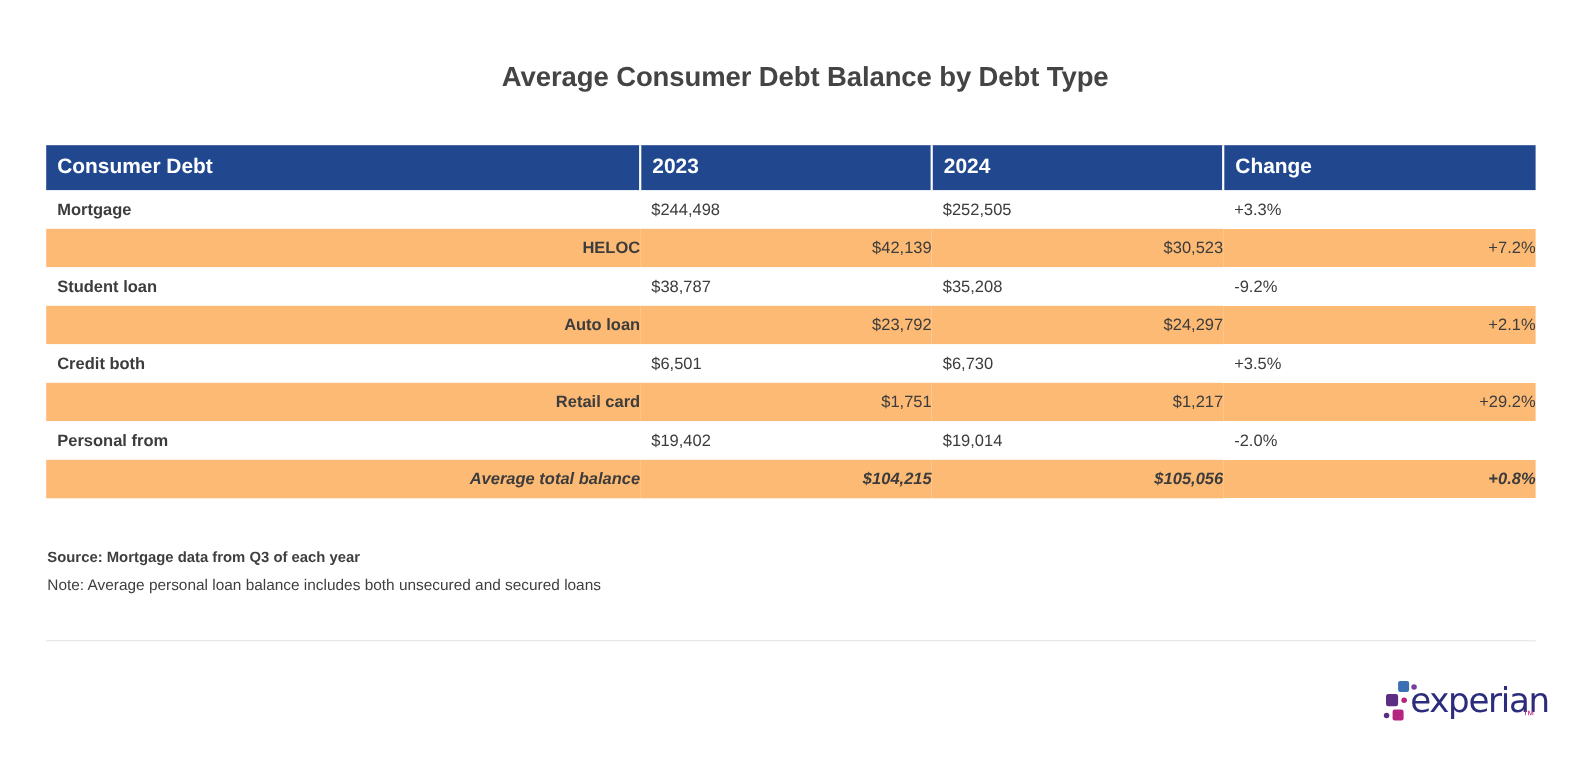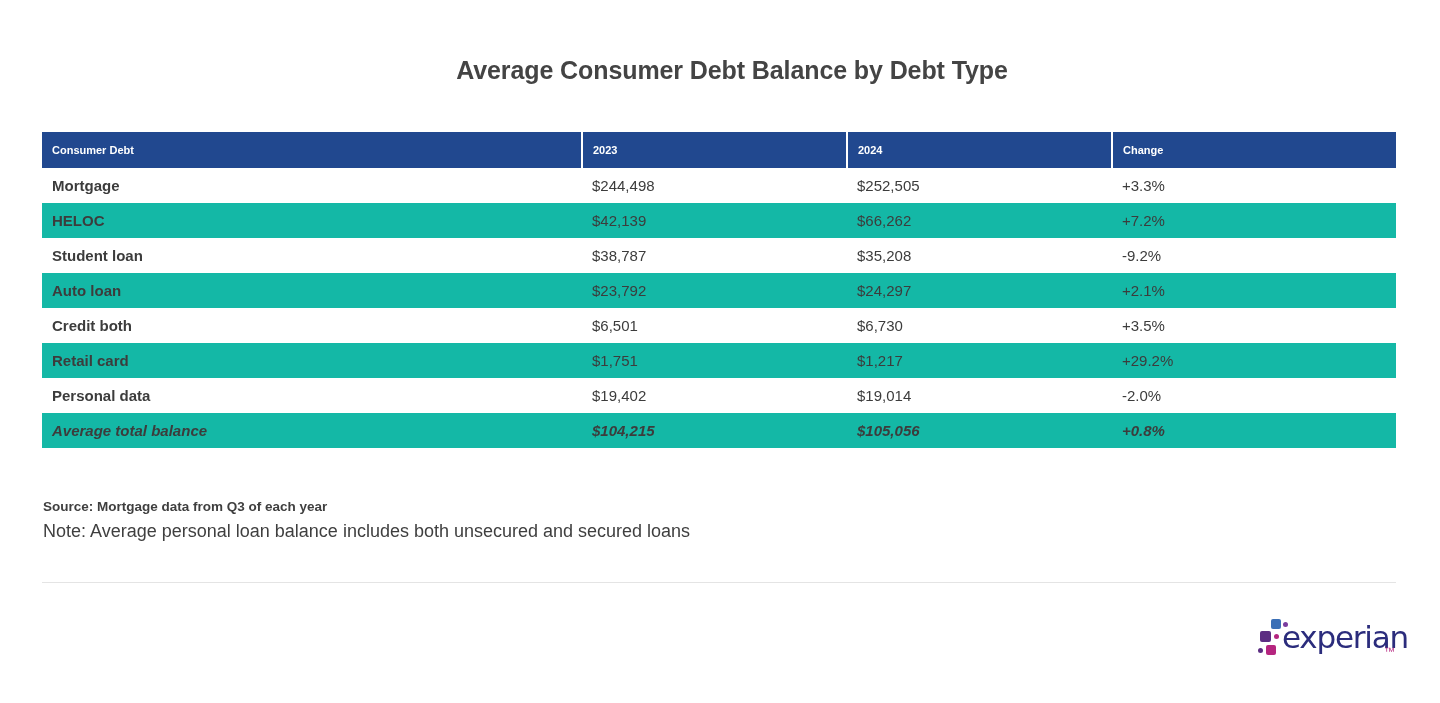--- a/index.html
+++ b/index.html
@@ -49,57 +49,57 @@
     table-layout: fixed;
   }
   table.debt-table col.c-label  { width: 540px; }
   table.debt-table col.c-2023   { width: 265px; }
   table.debt-table col.c-2024   { width: 265px; }
   table.debt-table col.c-change { width: 284px; }
 
   thead th {
     background: #21488F;
     color: #ffffff;
-    font-size: 11px;
+    font-size: 19px;
     font-weight: bold;
     text-align: left;
     padding: 9px 0 10px 10px;
     height: 17px;
     border-right: 2px solid #ffffff;
     box-sizing: content-box;
   }
   thead th:last-child { border-right: none; }
 
   tbody td {
     font-size: 15px;
     color: #3c3c3c;
     padding: 8px 0 8px 10px;
     height: 19px;
     vertical-align: middle;
     box-sizing: content-box;
     background: #ffffff;
   }
-  tbody tr.alt td { background: #14b8a6; }
+  tbody tr.alt td { background: #fdba74; text-align: right; }
   tbody td.label { font-weight: bold; }
   tbody tr.total td { font-weight: bold; font-style: italic; margin-left: 20px; }
 
   
   tbody td.change { position: relative; }
 
   
   .footnotes {
     position: absolute;
     left: 43px;
     top: 494px;
     font-size: 14.5px;
     color: #3f3f3f;
     line-height: 25px;
   }
   .footnotes .src { font-weight: bold; font-size: 13.5px; }
-  .footnotes .note { font-weight: normal; font-size: 18px; }
+  .footnotes .note { font-weight: normal; font-size: 14px; }
 
   
   .divider {
     position: absolute;
     left: 42px;
     top: 582px;
     width: 1354px;
     height: 1px;
     background: #e4e4e4;
   }
@@ -169,21 +169,21 @@
       <tbody id="table-body">
           <tr>
             <td class="label">Mortgage</td>
             <td>$244,498</td>
             <td>$252,505</td>
             <td class=" change">+3.3%</td>
           </tr>
           <tr class="alt">
             <td class="label">HELOC</td>
             <td>$42,139</td>
-            <td>$66,262</td>
+            <td>$30,523</td>
             <td class=" change">+7.2%</td>
           </tr>
           <tr>
             <td class="label">Student loan</td>
             <td>$38,787</td>
             <td>$35,208</td>
             <td class=" change">-9.2%</td>
           </tr>
           <tr class="alt">
             <td class="label">Auto loan</td>
@@ -197,21 +197,21 @@
             <td>$6,730</td>
             <td class=" change">+3.5%</td>
           </tr>
           <tr class="alt">
             <td class="label">Retail card</td>
             <td>$1,751</td>
             <td>$1,217</td>
             <td class=" change">+29.2%</td>
           </tr>
           <tr>
-            <td class="label">Personal data</td>
+            <td class="label">Personal from</td>
             <td>$19,402</td>
             <td>$19,014</td>
             <td class=" change">-2.0%</td>
           </tr>
           <tr class="alt total">
             <td class="label">Average total balance</td>
             <td>$104,215</td>
             <td>$105,056</td>
             <td class=" change">+0.8%</td>
           </tr>

